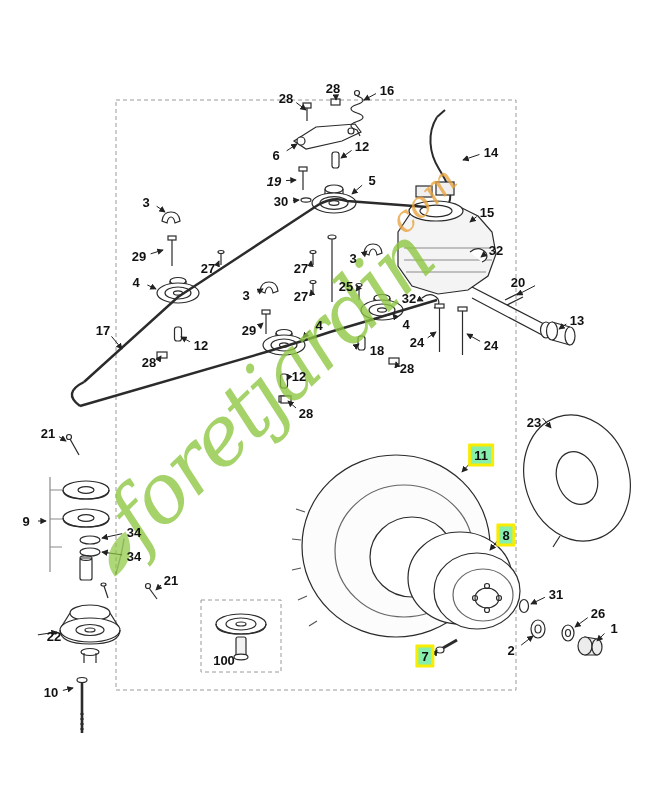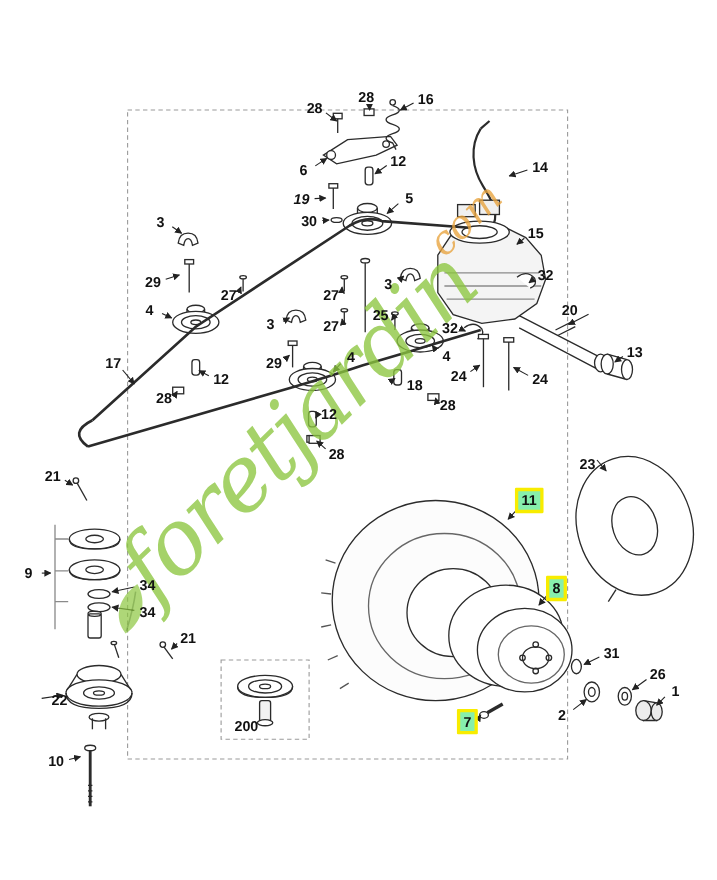--- a/index.html
+++ b/index.html
@@ -397,18 +397,18 @@
       <span class="part-label highlighted" style="left: 481px; top: 455px;">11</span>
       <span class="part-label" style="left: 26px; top: 521px;">9</span>
       <span class="part-label" style="left: 134px; top: 532px;">34</span>
       <span class="part-label" style="left: 134px; top: 556px;">34</span>
       <span class="part-label highlighted" style="left: 506px; top: 535px;">8</span>
       <span class="part-label" style="left: 171px; top: 580px;">21</span>
       <span class="part-label" style="left: 556px; top: 594px;">31</span>
       <span class="part-label" style="left: 598px; top: 613px;">26</span>
       <span class="part-label" style="left: 614px; top: 628px;">1</span>
       <span class="part-label" style="left: 26px; top: 636px; margin-left: 28px;">22</span>
-      <span class="part-label" style="left: 224px; top: 660px;">200</span>
+      <span class="part-label" style="left: 224px; top: 660px;">100</span>
       <span class="part-label" style="left: 511px; top: 650px;">2</span>
       <span class="part-label highlighted" style="left: 425px; top: 656px;">7</span>
       <span class="part-label" style="left: 51px; top: 692px;">10</span>
     </div>
 </div>
 
 </body></html>

